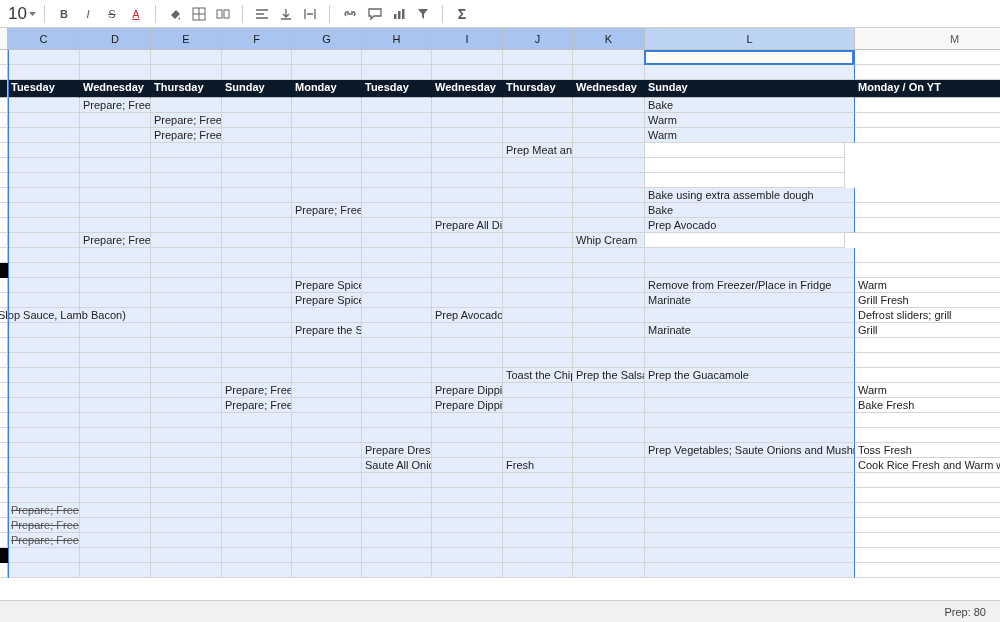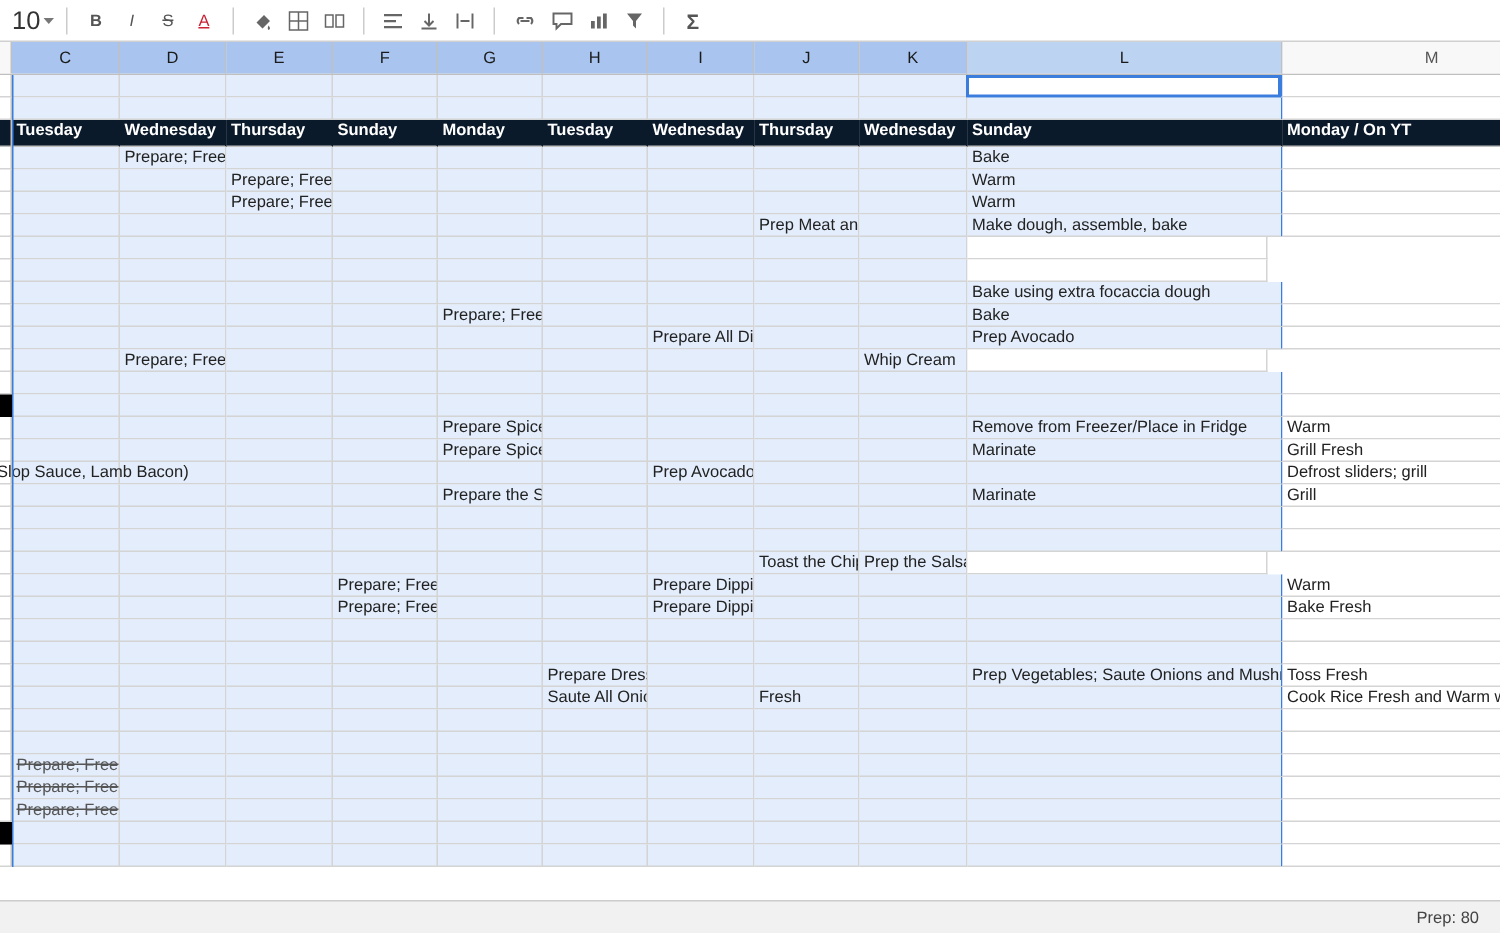--- a/index.html
+++ b/index.html
@@ -216,61 +216,60 @@
           <div class="cell" style="width: 8px; border-right: 1px solid rgb(192, 192, 192);"></div>
           <div class="cell s" style="width: 72px;"></div>
           <div class="cell s" style="width: 71px;"></div>
           <div class="cell s" style="width: 71px;"></div>
           <div class="cell s" style="width: 70px;"></div>
           <div class="cell s" style="width: 70px;"></div>
           <div class="cell s" style="width: 70px;"></div>
           <div class="cell s" style="width: 71px;"></div>
           <div class="cell s" style="width: 70px;">Prep Meat and Roast Veggies; Re</div>
           <div class="cell s" style="width: 72px;"></div>
-          <div class="cell s lastsel" style="width: 210px;">Make dough, assemble, bake</div>
-          <div class="cell m" style="width: 200px;"></div>
-        </div>
-        <div class="row sel" style="height: 15px;">
-          <div class="cell" style="width: 8px; border-right: 1px solid rgb(192, 192, 192);"></div>
-          <div class="cell s" style="width: 72px;"></div>
-          <div class="cell s" style="width: 71px;"></div>
-          <div class="cell s" style="width: 71px;"></div>
-          <div class="cell s" style="width: 70px;"></div>
-          <div class="cell s" style="width: 70px;"></div>
-          <div class="cell s" style="width: 70px;"></div>
-          <div class="cell s" style="width: 71px;"></div>
-          <div class="cell s" style="width: 70px;"></div>
-          <div class="cell s" style="width: 72px;"></div>
-          <div class="cell m" style="width: 200px;"></div>
-        </div>
-        <div class="row sel" style="height: 15px;">
-          <div class="cell" style="width: 8px; border-right: 1px solid rgb(192, 192, 192);"></div>
-          <div class="cell s" style="width: 72px;"></div>
-          <div class="cell s" style="width: 71px;"></div>
-          <div class="cell s" style="width: 71px;"></div>
-          <div class="cell s" style="width: 70px;"></div>
-          <div class="cell s" style="width: 70px;"></div>
-          <div class="cell s" style="width: 70px;"></div>
-          <div class="cell s" style="width: 71px;"></div>
-          <div class="cell s" style="width: 70px;"></div>
-          <div class="cell s" style="width: 72px;"></div>
-          <div class="cell m" style="width: 200px;"></div>
-        </div>
-        <div class="row sel" style="height: 15px;">
-          <div class="cell" style="width: 8px; border-right: 1px solid rgb(192, 192, 192);"></div>
-          <div class="cell s" style="width: 72px;"></div>
-          <div class="cell s" style="width: 71px;"></div>
-          <div class="cell s" style="width: 71px;"></div>
-          <div class="cell s" style="width: 70px;"></div>
-          <div class="cell s" style="width: 70px;"></div>
-          <div class="cell s" style="width: 70px;"></div>
-          <div class="cell s" style="width: 71px;"></div>
-          <div class="cell s" style="width: 70px;"></div>
-          <div class="cell s" style="width: 72px;"></div>
-          <div class="cell s lastsel" style="width: 210px;">Bake using extra focaccia dough</div>
+          <div class="cell m" style="width: 200px;"></div>
+        </div>
+        <div class="row sel" style="height: 15px;">
+          <div class="cell" style="width: 8px; border-right: 1px solid rgb(192, 192, 192);"></div>
+          <div class="cell s" style="width: 72px;"></div>
+          <div class="cell s" style="width: 71px;"></div>
+          <div class="cell s" style="width: 71px;"></div>
+          <div class="cell s" style="width: 70px;"></div>
+          <div class="cell s" style="width: 70px;"></div>
+          <div class="cell s" style="width: 70px;"></div>
+          <div class="cell s" style="width: 71px;"></div>
+          <div class="cell s" style="width: 70px;"></div>
+          <div class="cell s" style="width: 72px;"></div>
+          <div class="cell m" style="width: 200px;"></div>
+        </div>
+        <div class="row sel" style="height: 15px;">
+          <div class="cell" style="width: 8px; border-right: 1px solid rgb(192, 192, 192);"></div>
+          <div class="cell s" style="width: 72px;"></div>
+          <div class="cell s" style="width: 71px;"></div>
+          <div class="cell s" style="width: 71px;"></div>
+          <div class="cell s" style="width: 70px;"></div>
+          <div class="cell s" style="width: 70px;"></div>
+          <div class="cell s" style="width: 70px;"></div>
+          <div class="cell s" style="width: 71px;"></div>
+          <div class="cell s" style="width: 70px;"></div>
+          <div class="cell s" style="width: 72px;"></div>
+          <div class="cell m" style="width: 200px;"></div>
+        </div>
+        <div class="row sel" style="height: 15px;">
+          <div class="cell" style="width: 8px; border-right: 1px solid rgb(192, 192, 192);"></div>
+          <div class="cell s" style="width: 72px;"></div>
+          <div class="cell s" style="width: 71px;"></div>
+          <div class="cell s" style="width: 71px;"></div>
+          <div class="cell s" style="width: 70px;"></div>
+          <div class="cell s" style="width: 70px;"></div>
+          <div class="cell s" style="width: 70px;"></div>
+          <div class="cell s" style="width: 71px;"></div>
+          <div class="cell s" style="width: 70px;"></div>
+          <div class="cell s" style="width: 72px;"></div>
+          <div class="cell s lastsel" style="width: 210px;">Bake using extra assemble dough</div>
           <div class="cell m" style="width: 200px;"></div>
         </div>
         <div class="row sel" style="height: 15px;">
           <div class="cell" style="width: 8px; border-right: 1px solid rgb(192, 192, 192);"></div>
           <div class="cell s" style="width: 72px;"></div>
           <div class="cell s" style="width: 71px;"></div>
           <div class="cell s" style="width: 71px;"></div>
           <div class="cell s" style="width: 70px;"></div>
           <div class="cell s" style="width: 70px;">Prepare; Freeze</div>
           <div class="cell s" style="width: 70px;"></div>
@@ -425,20 +424,21 @@
           <div class="cell" style="width: 8px; border-right: 1px solid rgb(192, 192, 192);"></div>
           <div class="cell s" style="width: 72px;"></div>
           <div class="cell s" style="width: 71px;"></div>
           <div class="cell s" style="width: 71px;"></div>
           <div class="cell s" style="width: 70px;"></div>
           <div class="cell s" style="width: 70px;"></div>
           <div class="cell s" style="width: 70px;"></div>
           <div class="cell s" style="width: 71px;"></div>
           <div class="cell s" style="width: 70px;">Toast the Chips</div>
           <div class="cell s" style="width: 72px;">Prep the Salsa &amp;</div>
+          <div class="cell s lastsel" style="width: 210px;">Prep the Guacamole</div>
           <div class="cell m" style="width: 200px;"></div>
         </div>
         <div class="row sel" style="height: 15px;">
           <div class="cell" style="width: 8px; border-right: 1px solid rgb(192, 192, 192);"></div>
           <div class="cell s" style="width: 72px;"></div>
           <div class="cell s" style="width: 71px;"></div>
           <div class="cell s" style="width: 71px;"></div>
           <div class="cell s" style="width: 70px;">Prepare; Freeze</div>
           <div class="cell s" style="width: 70px;"></div>
           <div class="cell s" style="width: 70px;"></div>

